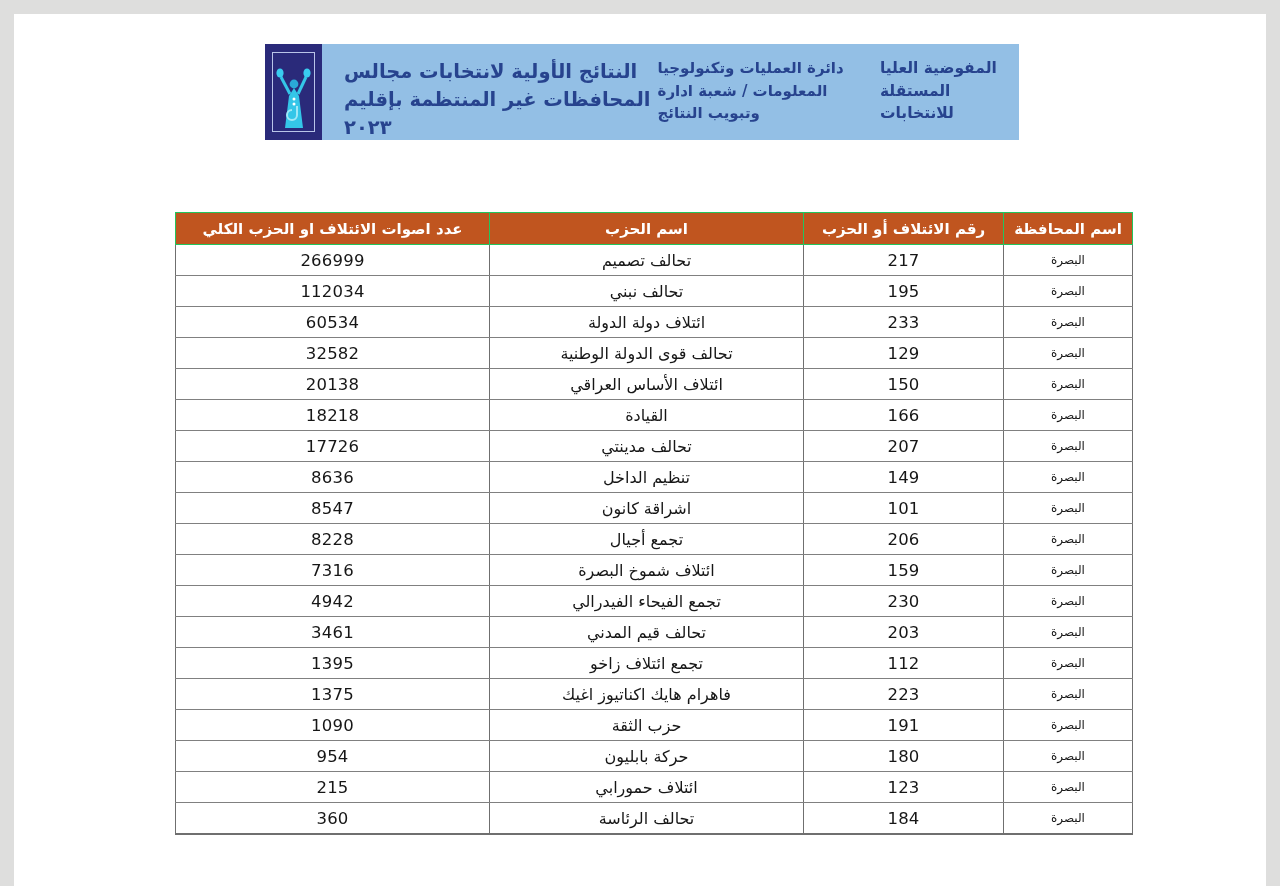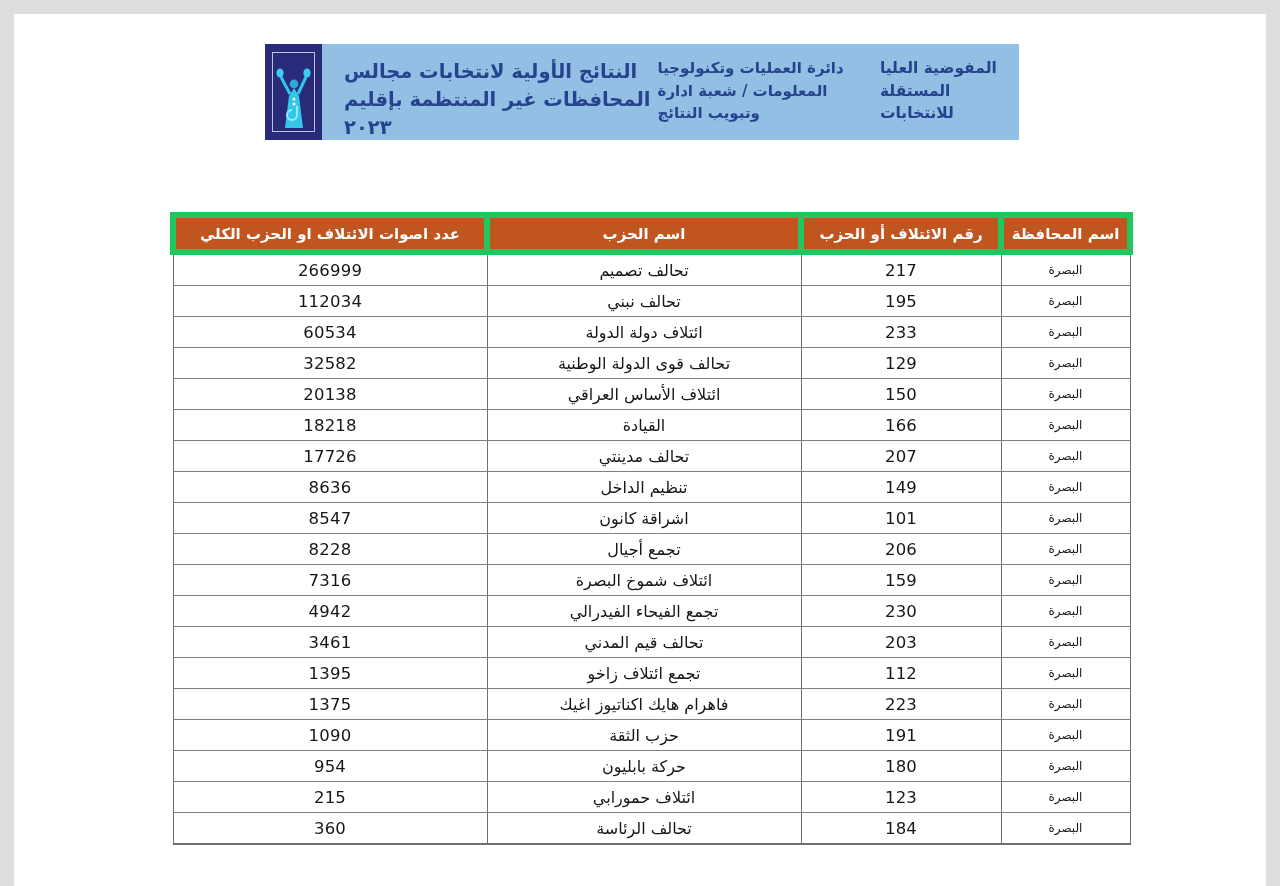--- a/index.html
+++ b/index.html
@@ -110,21 +110,21 @@
 
   table.results thead th {
     background: #c0551f;
     color: #ffffff;
     font-size: 15px;
     font-weight: bold;
     height: 31px;
     padding: 0 6px;
     text-align: center;
     vertical-align: middle;
-    border: 6px solid #22c55e;
+    border: 1px solid #22c55e;
     white-space: nowrap;
     letter-spacing: -0.2px;
   }
   table.results tbody td {
     height: 30px;
     padding: 0 8px;
     font-size: 16px;
     color: #161616;
     text-align: center;
     vertical-align: middle;

